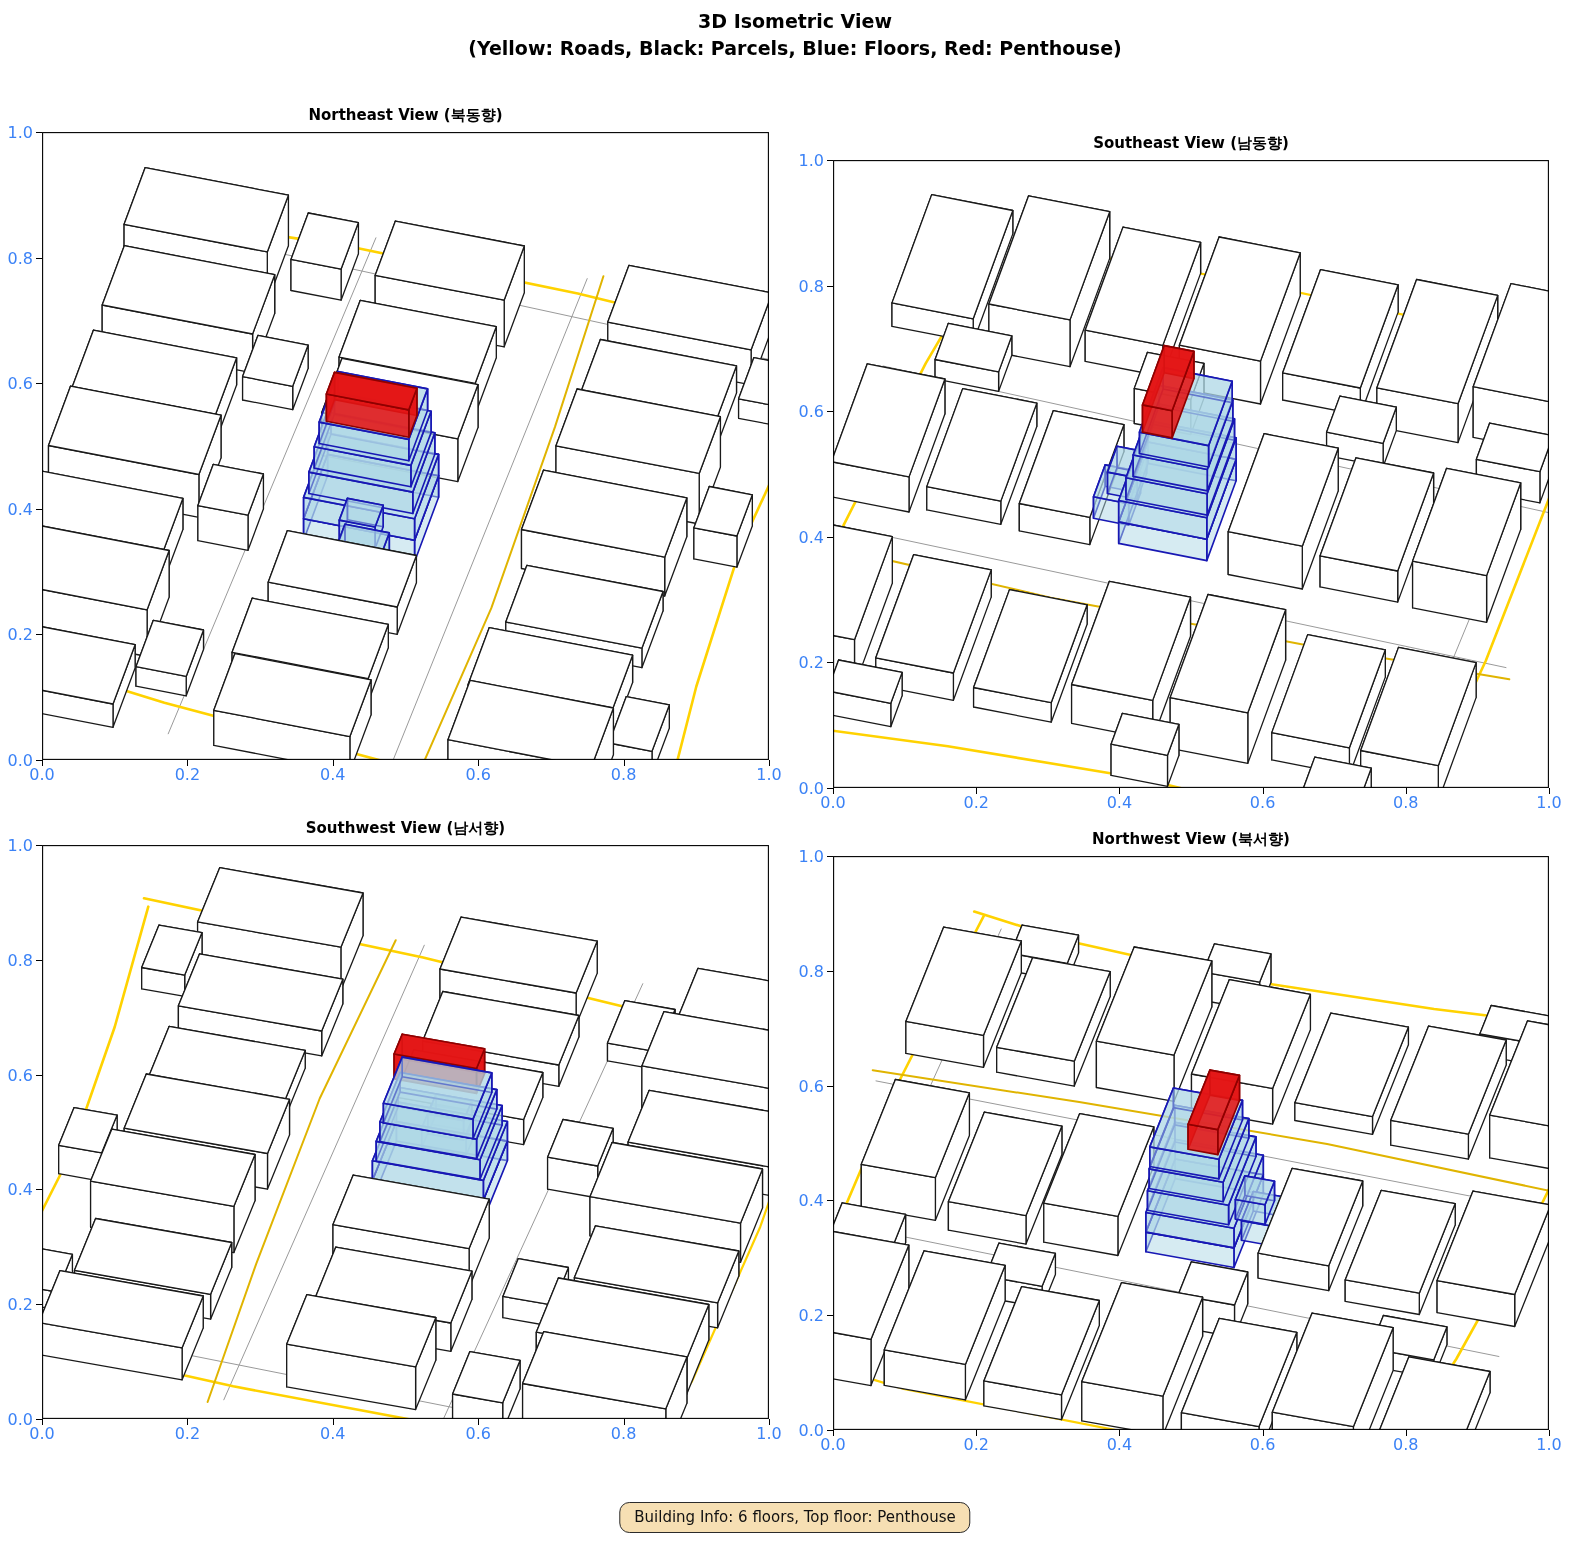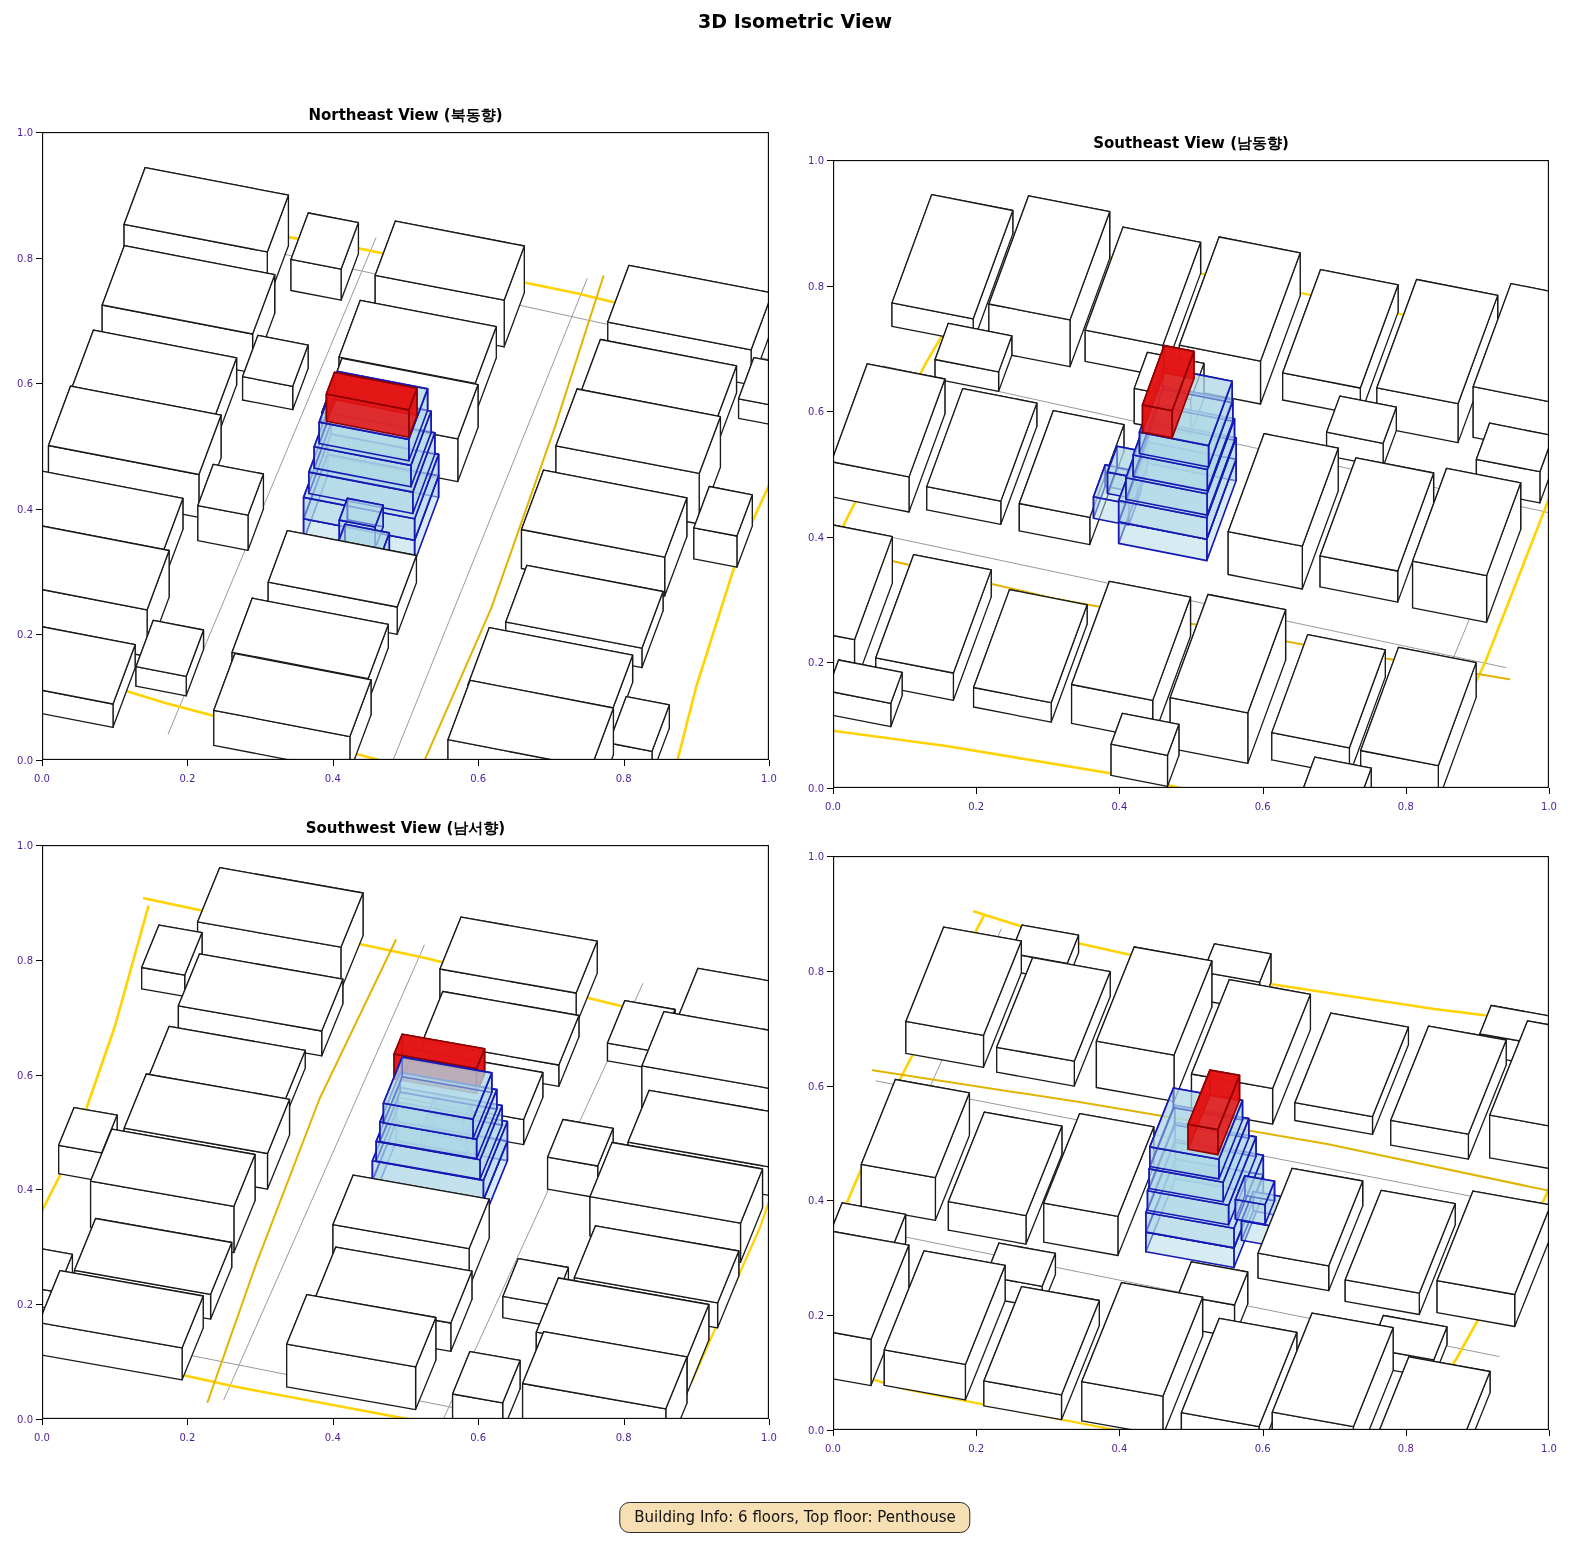--- a/index.html
+++ b/index.html
@@ -4,34 +4,35 @@
 <style>
   html,body{margin:0;padding:0;background:#fff;}
   .fig{position:relative;width:1590px;height:1560px;background:#ffffff;
        font-family:"DejaVu Sans",sans-serif;color:#000;overflow:hidden;}
   .fig-title{position:absolute;top:8px;left:0;width:100%;text-align:center;
              font-weight:bold;font-size:19px;line-height:1.4;}
   .subplot{position:absolute;}
   .plot-title{position:absolute;left:0;top:-26px;width:100%;text-align:center;
               font-weight:bold;font-size:15px;white-space:nowrap;}
   .canvas{position:absolute;left:0;top:0;width:100%;height:100%;display:block;}
-  .tick-label{position:absolute;font-size:10px;color:#4c1d95;white-space:nowrap;}
+  .tick-label{position:absolute;font-size:16px;color:#3b82f6;white-space:nowrap;}
   .x-tick-label{transform:translateX(-50%);}
   .y-tick-label{transform:translate(-100%,-50%);}
   .tick-mark{position:absolute;background:#000;}
   .badge{position:absolute;left:50%;top:1502px;transform:translateX(-50%);
          background:#F6DFB3;border:1.5px solid #2b2b2b;border-radius:10px;
          padding:5px 14px 6px 14px;font-size:15px;color:#111;white-space:nowrap;}
 </style>
 </head>
 <body>
 
 <div class="fig">
   <div class="fig-title">
     <div>3D Isometric View</div>
+    <div>(Yellow: Roads, Black: Parcels, Blue: Floors, Red: Penthouse)</div>
   </div>
 
   <div class="subplot" style="left:42px;top:132px;width:727px;height:628px;">
     <div class="plot-title">Northeast View (북동향)</div>
     <svg class="canvas" viewBox="0 0 727 628" preserveAspectRatio="none">
         <polygon points="0.0,0.0 727.0,0.0 727.0,628.0 0.0,628.0" fill="#ffffff" fill-opacity="1" stroke="none" stroke-width="0" stroke-linejoin="round"></polygon>
         <polyline points="126.2,601.8 333.9,105.8" fill="none" stroke="#9a9a9a" stroke-width="1" stroke-linecap="round" stroke-linejoin="round"></polyline>
         <polyline points="344.7,644.0 545.2,146.6" fill="none" stroke="#9a9a9a" stroke-width="1" stroke-linecap="round" stroke-linejoin="round"></polyline>
         <polyline points="94.1,90.0 776.0,238.1" fill="none" stroke="#9a9a9a" stroke-width="1" stroke-linecap="round" stroke-linejoin="round"></polyline>
         <polyline points="97.0,82.2 307.6,114.6 535.8,161.4 697.7,200.9 796.0,225.4" fill="none" stroke="#FFD200" stroke-width="2.6" stroke-linecap="round" stroke-linejoin="round"></polyline>
@@ -666,20 +667,21 @@
       <div class="tick-label x-tick-label" style="left: 80%; bottom: -24px;">0.8</div>
       <div class="tick-mark" style="left: -6px; top: 20%; width: 6px; height: 1px;"></div>
       <div class="tick-label y-tick-label" style="left: -9px; top: 20%;">0.8</div>
       <div class="tick-mark" style="left: 100%; bottom: -6px; width: 1px; height: 6px;"></div>
       <div class="tick-label x-tick-label" style="left: 100%; bottom: -24px;">1.0</div>
       <div class="tick-mark" style="left: -6px; top: 0%; width: 6px; height: 1px;"></div>
       <div class="tick-label y-tick-label" style="left: -9px; top: 0%;">1.0</div>
     </div>
 
   <div class="subplot" style="left:833px;top:856px;width:716px;height:574px;">
+    <div class="plot-title">Northwest View (북서향)</div>
     <svg class="canvas" viewBox="0 0 716 574" preserveAspectRatio="none">
         <polygon points="0.0,0.0 716.0,0.0 716.0,574.0 0.0,574.0" fill="#ffffff" fill-opacity="1" stroke="none" stroke-width="0" stroke-linejoin="round"></polygon>
         <polyline points="665.9,500.5 -12.7,363.9" fill="none" stroke="#9a9a9a" stroke-width="1" stroke-linecap="round" stroke-linejoin="round"></polyline>
         <polyline points="723.5,356.8 43.0,224.9" fill="none" stroke="#9a9a9a" stroke-width="1" stroke-linecap="round" stroke-linejoin="round"></polyline>
         <polyline points="-34.4,521.7 168.2,73.0" fill="none" stroke="#9a9a9a" stroke-width="1" stroke-linecap="round" stroke-linejoin="round"></polyline>
         <polyline points="-45.0,519.8 -0.8,381.2 63.2,231.0 117.3,124.5 150.8,59.8" fill="none" stroke="#FFD200" stroke-width="2.6" stroke-linecap="round" stroke-linejoin="round"></polyline>
         <polyline points="781.2,175.2 601.1,153.0 408.7,123.7 235.2,85.0 141.2,55.6" fill="none" stroke="#FFD200" stroke-width="2.6" stroke-linecap="round" stroke-linejoin="round"></polyline>
         <polyline points="543.1,627.6 623.3,503.0 704.9,356.0 793.7,172.4" fill="none" stroke="#FFD200" stroke-width="2.6" stroke-linecap="round" stroke-linejoin="round"></polyline>
         <polyline points="537.2,613.9 302.2,577.9 70.7,532.9 -30.4,502.2" fill="none" stroke="#FFD200" stroke-width="2.2" stroke-linecap="round" stroke-linejoin="round"></polyline>
         <polyline points="731.1,337.9 494.1,287.9 246.2,246.1 39.7,214.2" fill="none" stroke="#E0B400" stroke-width="2" stroke-linecap="round" stroke-linejoin="round"></polyline>

